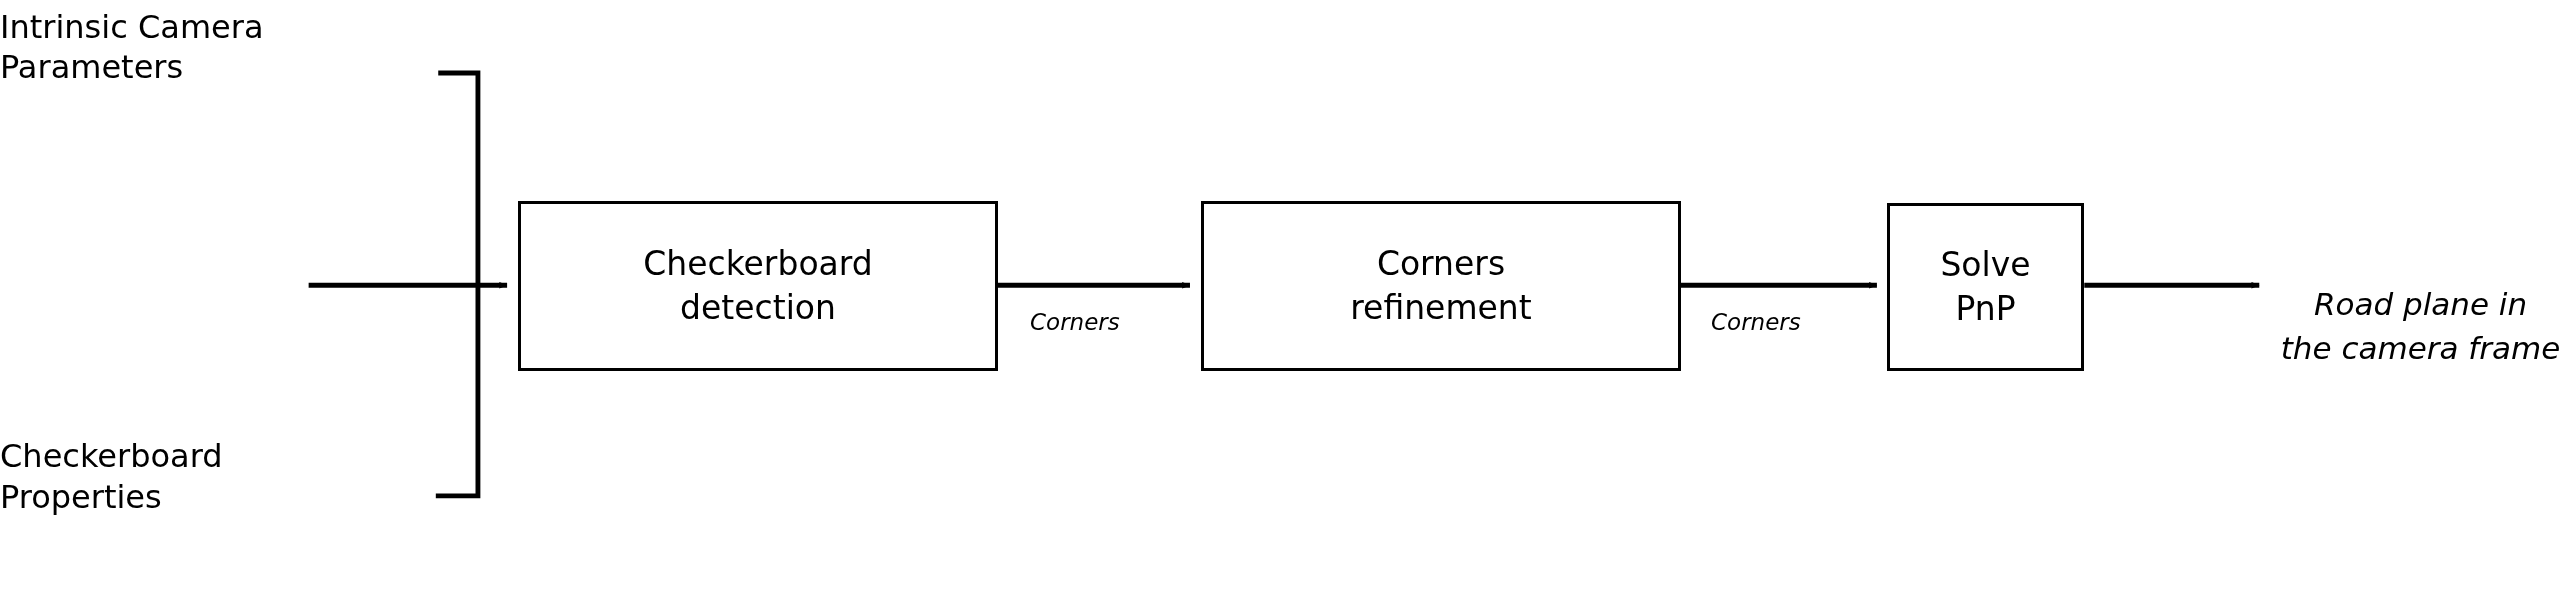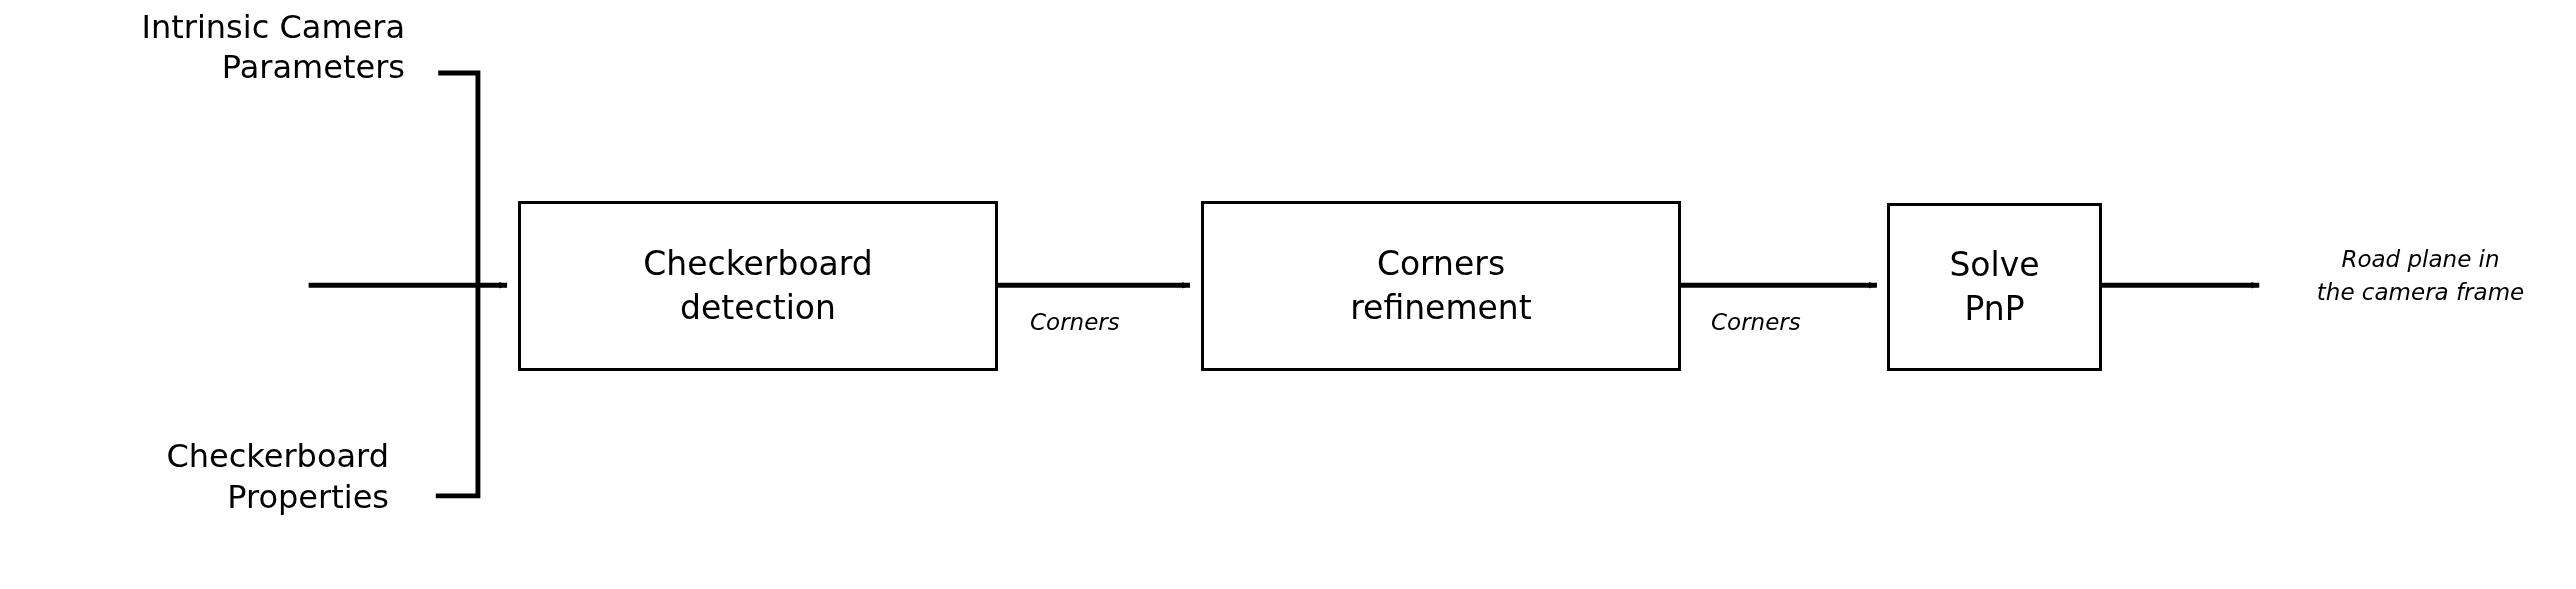--- a/index.html
+++ b/index.html
@@ -21,21 +21,21 @@
   .label {
     position: absolute;
     font-family: "DejaVu Sans", sans-serif;
     color: #000000;
     line-height: 1.28;
     white-space: pre;
     text-align: center;
   }
   .input-label {
     font-size: 32px;
-    text-align: right;
+    text-align: left;
   }
   .box {
     position: absolute;
     border: 3.2px solid #000000;
     background: #ffffff;
     box-sizing: border-box;
     display: flex;
     align-items: center;
     justify-content: center;
   }
@@ -48,26 +48,27 @@
   }
   .edge-label {
     position: absolute;
     font-size: 23px;
     font-style: italic;
     color: #000000;
     white-space: pre;
   }
   .out-label {
     position: absolute;
-    font-size: 23px;
+    font-size: 31px;
     font-style: italic;
     line-height: 1.42;
     color: #000000;
     text-align: center;
     white-space: pre-line;
+    margin-top: 39px;
   }
   svg.lines {
     position: absolute;
     left: 0;
     top: 0;
     width: 2576px;
     height: 590px;
     overflow: visible;
   }
 </style>
@@ -114,21 +115,21 @@
   <div class="box" style="left:518px; top:201px; width:480px; height:170px;">
     <div class="box-text">Checkerboard
 detection</div>
   </div>
 
   <div class="box" style="left:1201px; top:201px; width:480px; height:170px;">
     <div class="box-text">Corners
 refinement</div>
   </div>
 
-  <div class="box" style="left:1887px; top:203px; width:215px; height:168px;">
+  <div class="box" style="left:1887px; top:203px; width:197px; height:168px;">
     <div class="box-text">Solve
 PnP</div>
   </div>
 
   <div class="edge-label" style="left:1030px; top:309px;">Corners</div>
 
   <div class="edge-label" style="left:1711px; top:309px;">Corners</div>
 
   <div class="out-label" style="left:2268px; top:243px; width:305px;">Road plane in
 the camera frame</div>

